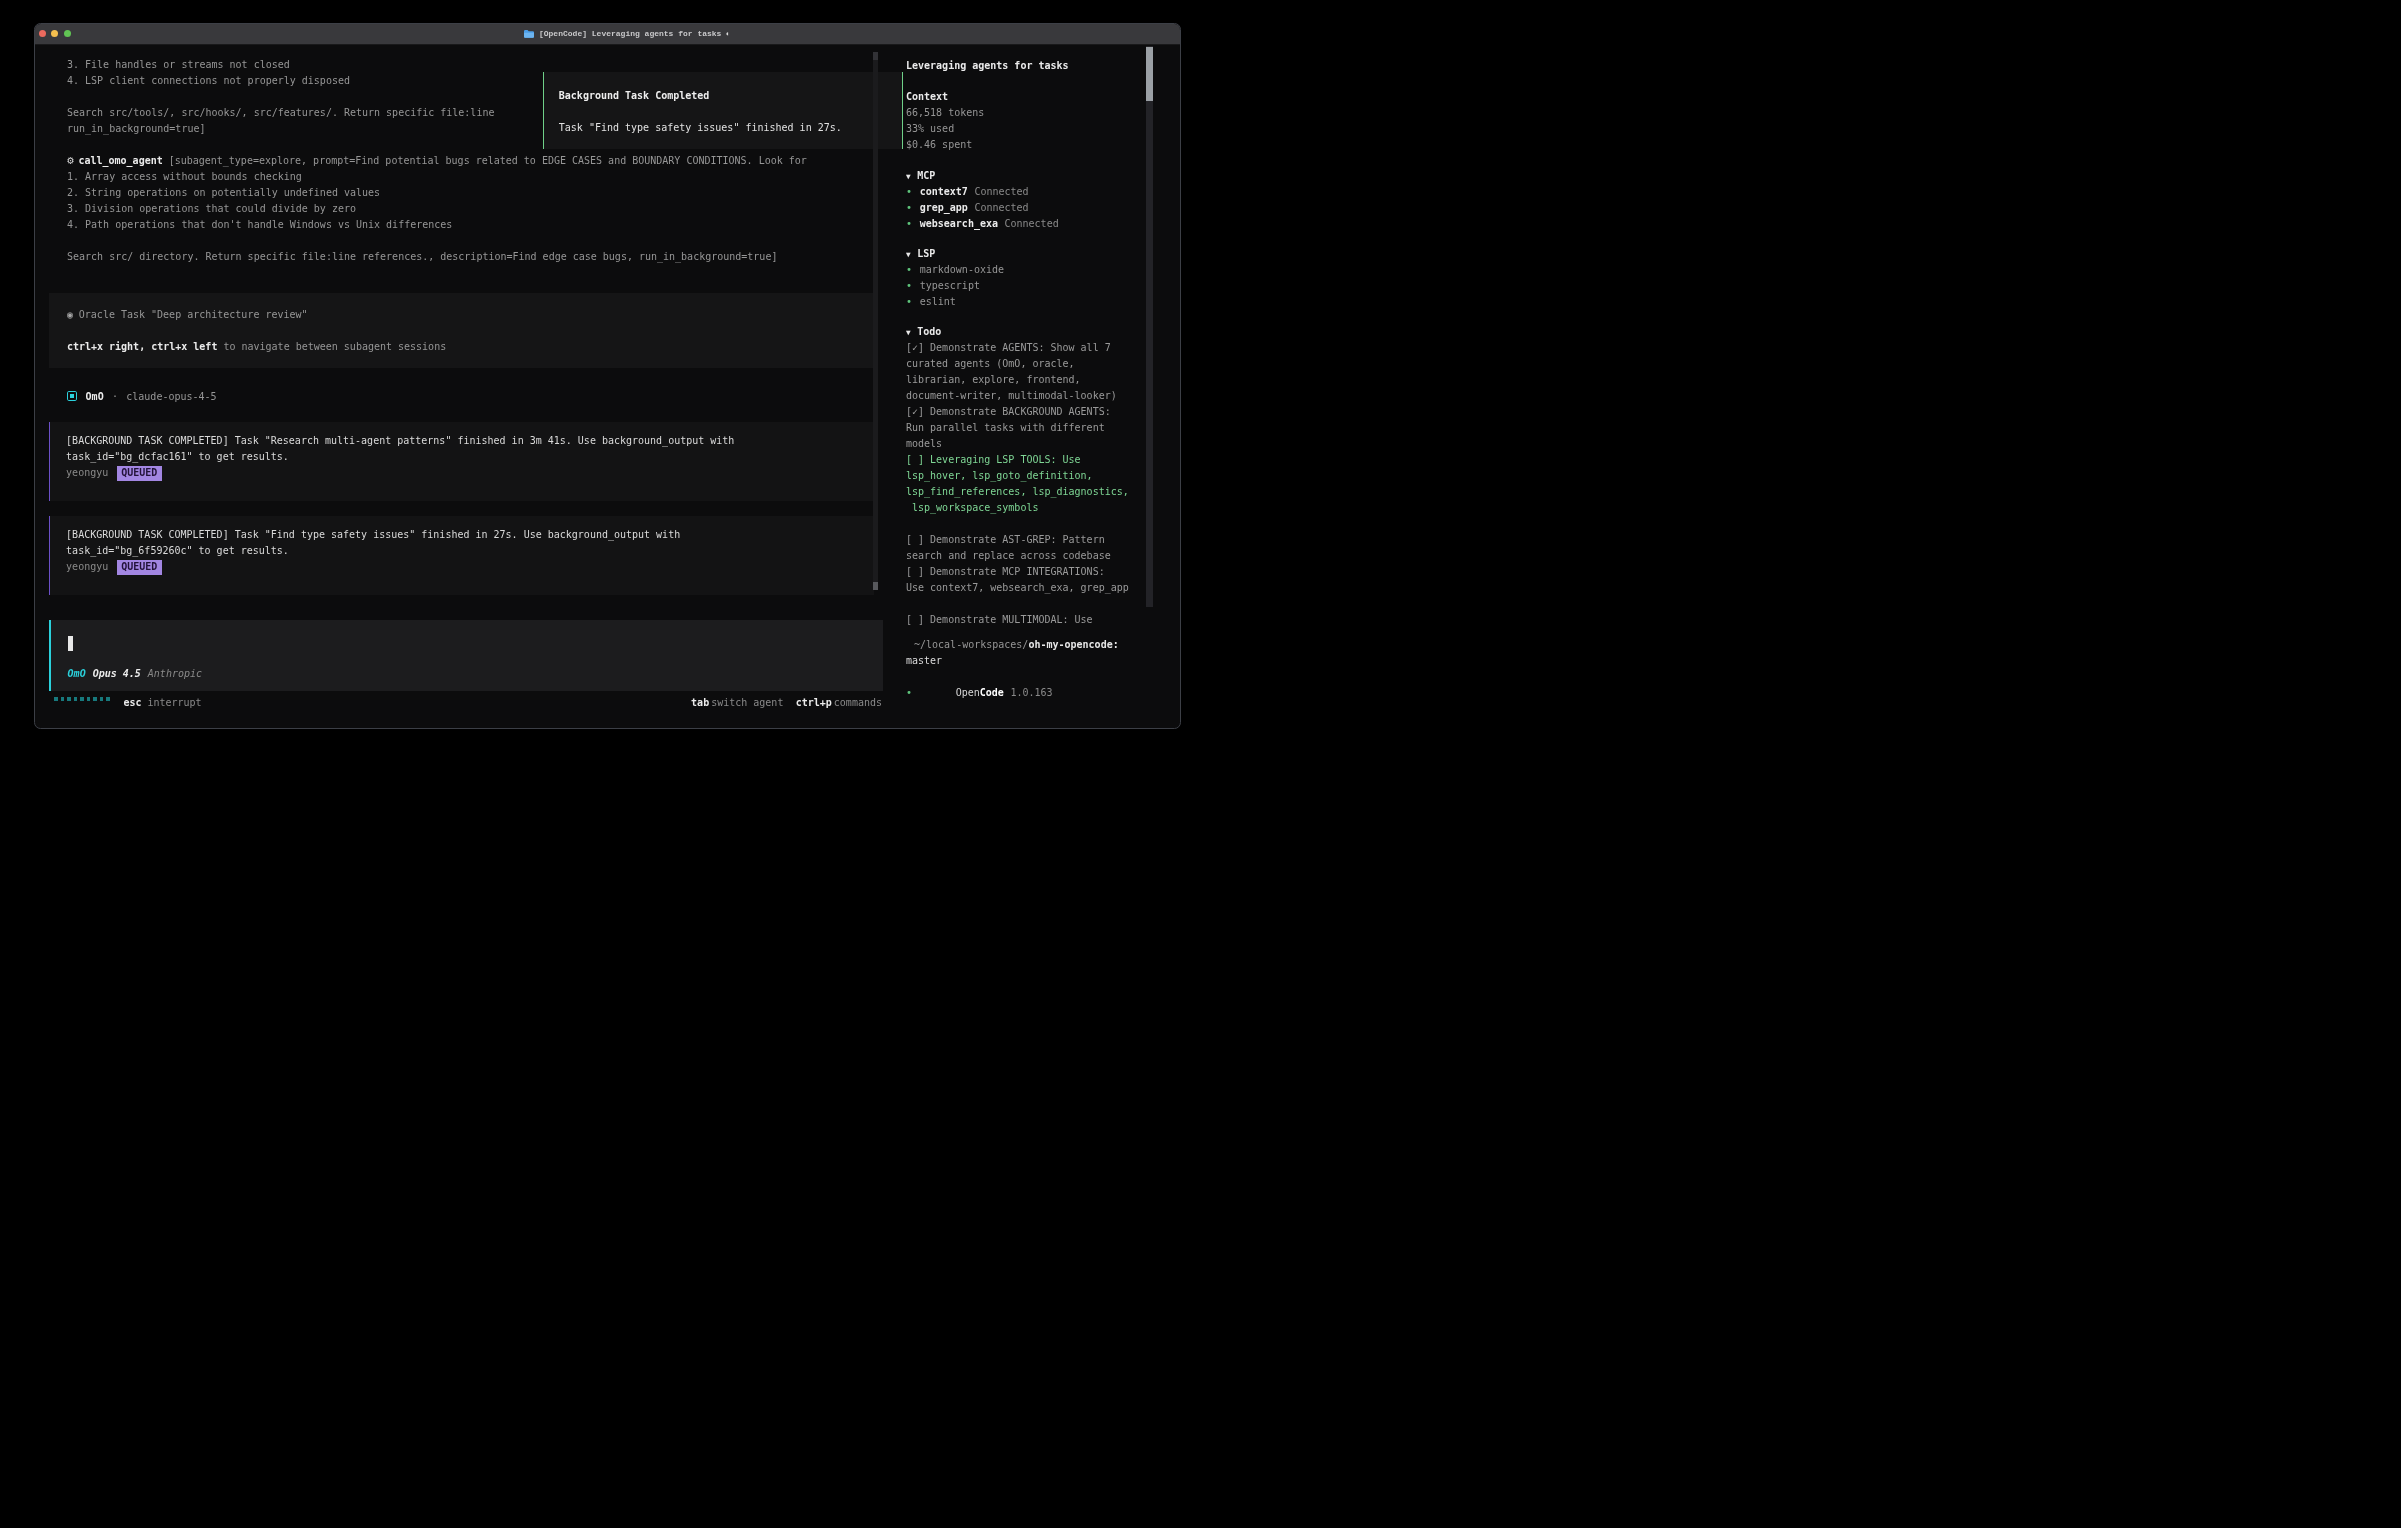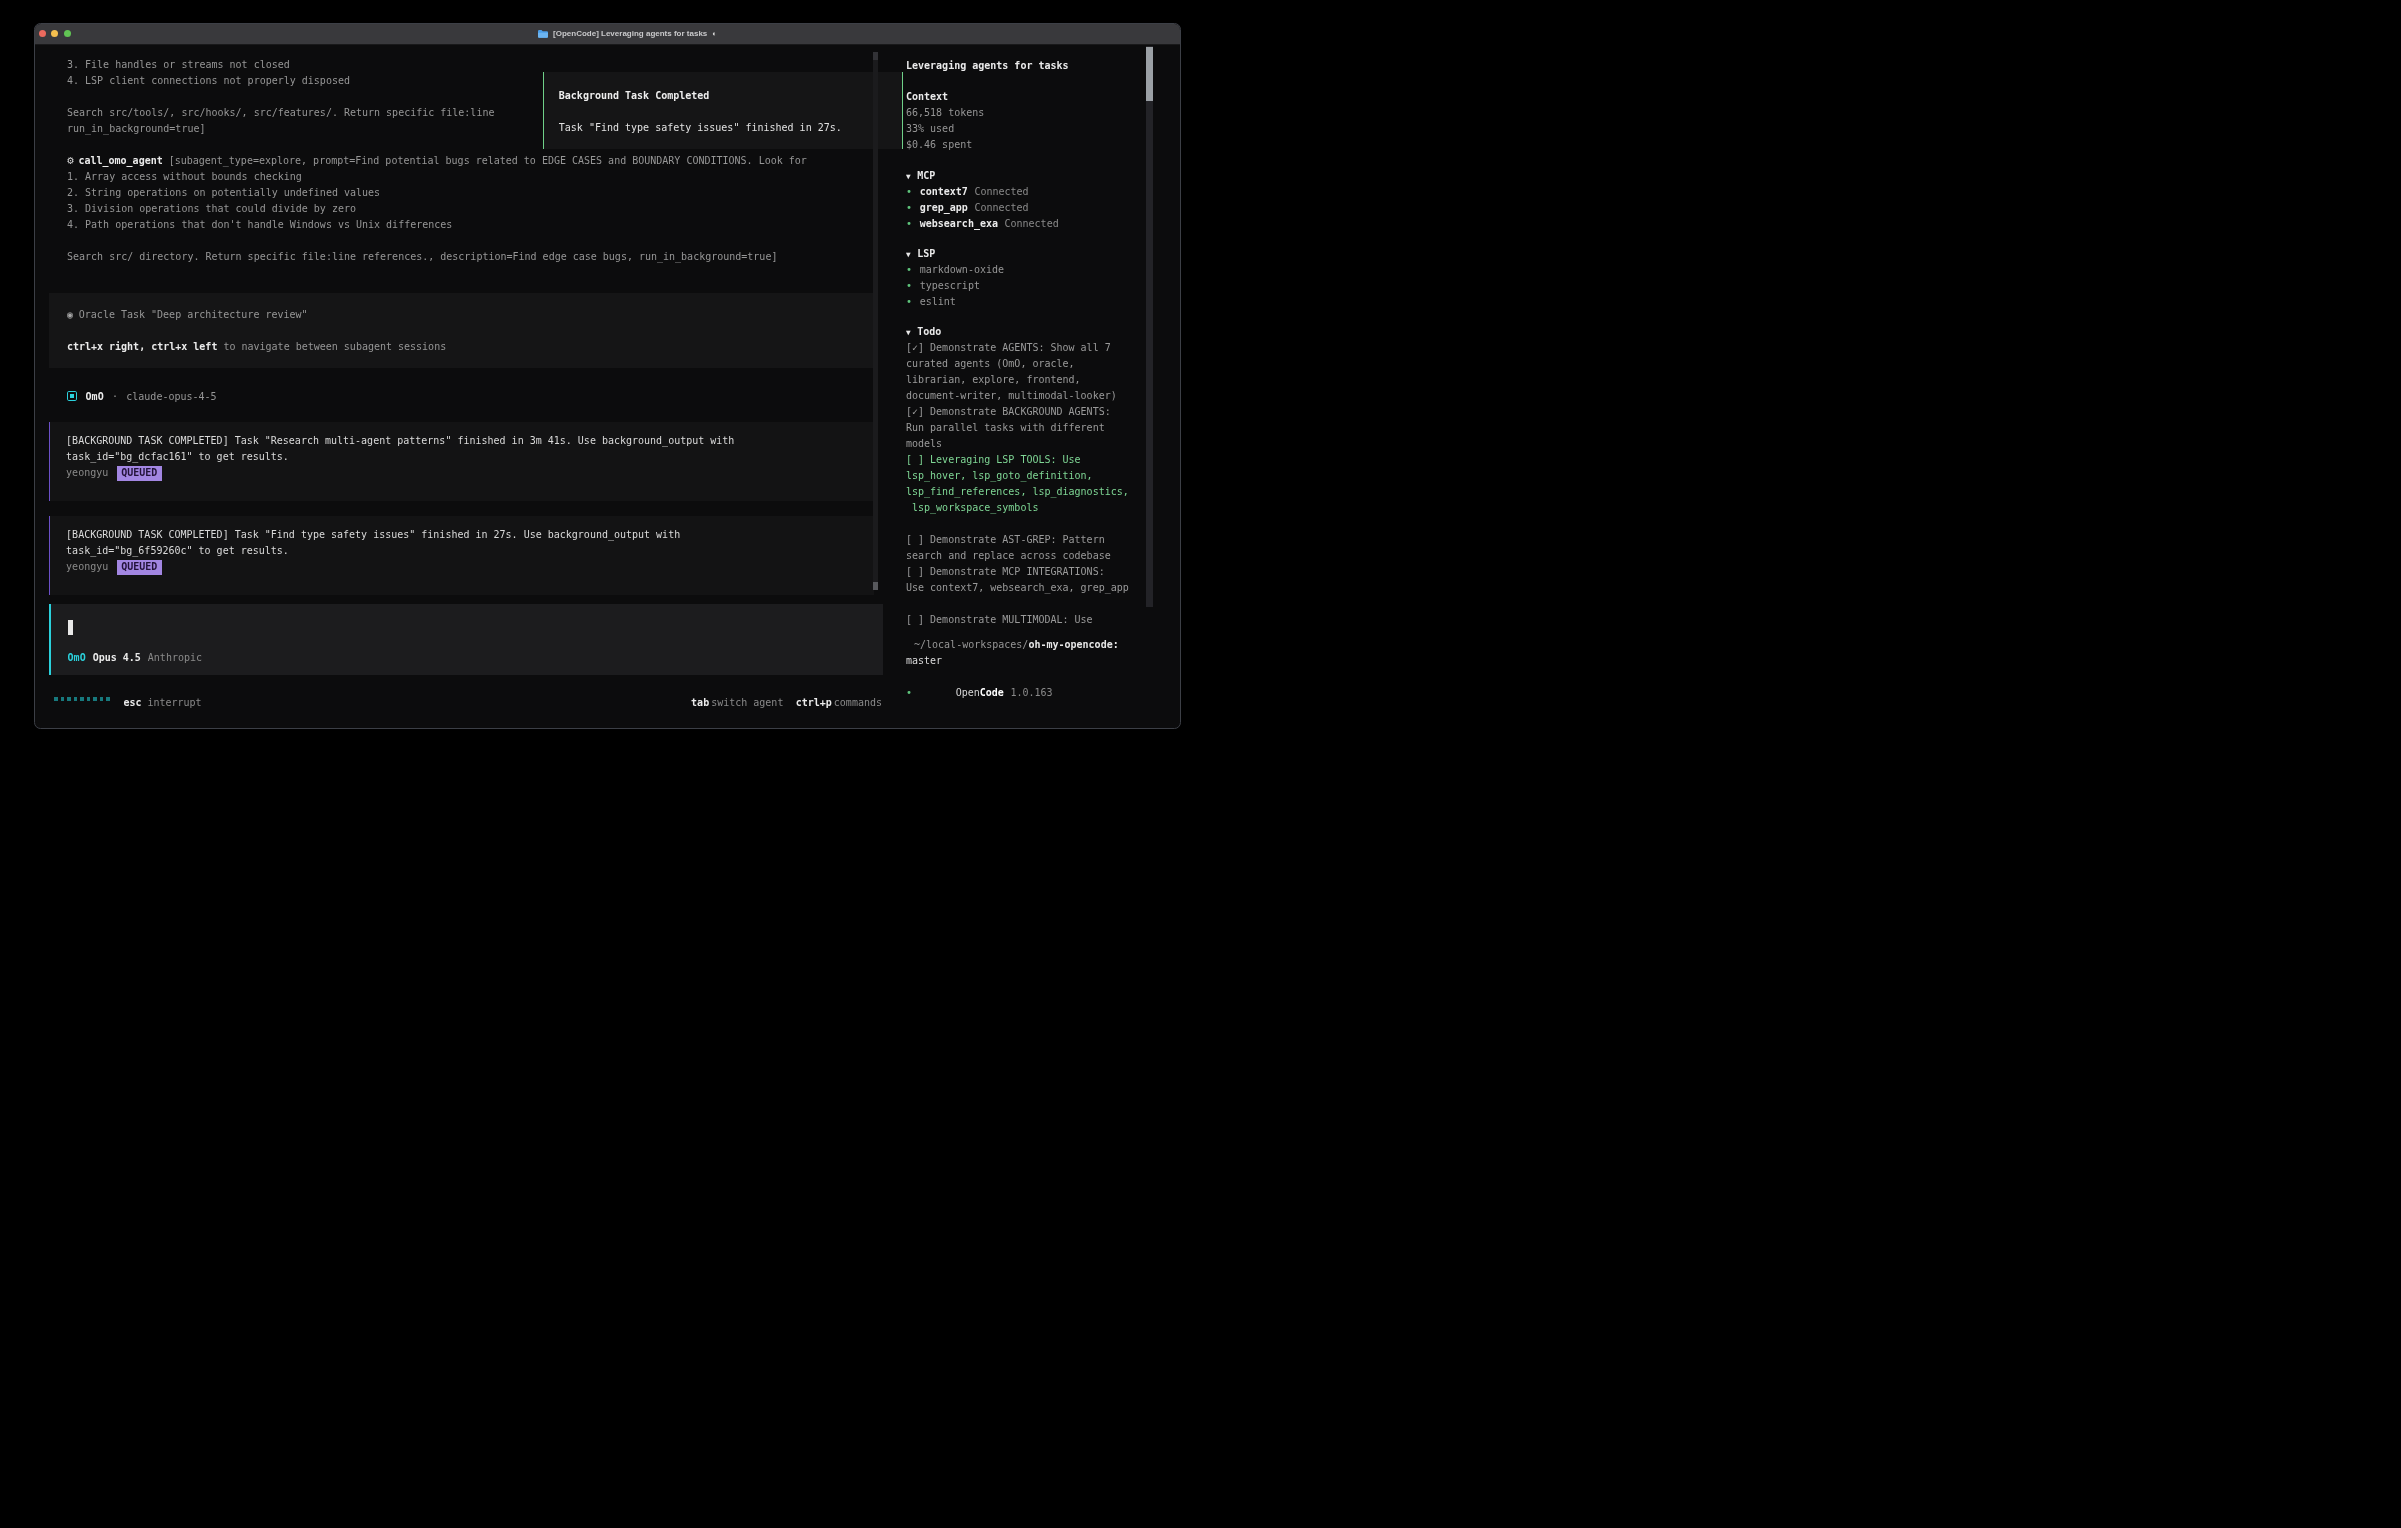--- a/index.html
+++ b/index.html
@@ -6,21 +6,21 @@
   .screen{position:relative;width:1201px;height:764px;background:#000;overflow:hidden;
           font-family:"DejaVu Sans Mono",monospace;font-size:10px;color:#bdbdbd;}
   .window{position:absolute;left:34px;top:23px;width:1145px;height:704px;background:#0c0c0d;
           border:0.6px solid #3c3f46;border-radius:6.5px;overflow:hidden;box-shadow:0 17.7px 47px rgba(0,0,0,.85);}
   
   .titlebar{position:absolute;left:0;top:0;right:0;height:19.5px;background:#39393c;border-bottom:0.6px solid #19191a;
             display:flex;align-items:center;justify-content:center;}
   .lights{position:absolute;left:4.1px;top:0;height:100%;display:flex;align-items:center;gap:5.3px;}
   .light{width:7px;height:7px;border-radius:50%;}
   .light.red{background:#ec6a5e;} .light.yellow{background:#f4bf4f;} .light.green{background:#61c554;}
-  .title{display:flex;align-items:center;gap:4.7px;font-family:Liberation Sans, sans-serif;
+  .title{display:flex;align-items:center;gap:4.7px;font-family:Liberation Mono, monospace;
          font-size:8px;font-weight:bold;color:#c9c9cb;padding-left:40px;}
   .record{font-size:7.7px;color:#d8d8d8;font-weight:normal;}
   
   .ln{height:16px;line-height:16px;white-space:pre;}
   .sp{height:16px;}
   .dim{color:#969696;} .dim2{color:#8a8a8a;} .lit{color:#dcdcdc;}
   .b{font-weight:bold;color:#ebebeb;}
   .grn{color:#7fd795;} .cyan{color:#2bd1dc;font-weight:bold;}
   .gear{font-size:11.2px;color:#d8d8d8;}
   
@@ -43,22 +43,22 @@
   .omo-icon i{width:4.7px;height:4.7px;background:#2bd1dc;display:block;}
   .agent-row .nm{font-weight:bold;color:#ebebeb;}
   
   .task{position:absolute;left:13.6px;width:825px;height:79px;background:#131314;
         border-left:1.8px solid #6c50c8;box-sizing:border-box;padding:11.2px 0 0 16.5px;}
   .task .tx{color:#dadada;}
   .task1{top:398px;} .task2{top:492px;}
   .badge{display:inline-block;background:#a286e2;color:#221239;font-weight:bold;
          padding:0 4.7px;margin-left:8.3px;line-height:14.8px;height:14.8px;}
   
-  .inputbox{position:absolute;left:13.6px;top:580px;width:834px;height:71px;background:#1c1c1e;
-            border-left:2.4px solid #2bd1dc;box-sizing:border-box;}
+  .inputbox{position:absolute;left:13.6px;top:596px;width:834px;height:71px;background:#1c1c1e;
+            border-left:2.4px solid #2bd1dc;box-sizing:border-box;font-style:italic;}
   .cursor{position:absolute;left:17px;top:16px;width:5.9px;height:15.4px;background:#e8e8e8;}
   .model-row{position:absolute;left:17px;top:46px;height:16px;line-height:16px;white-space:pre;}
   .model-row .mdl{font-weight:bold;color:#ebebeb;margin:0 7px;}
   
   .statusbar{position:absolute;left:19px;top:673px;width:828px;height:16px;display:flex;align-items:flex-start;}
   .dots{display:flex;gap:3px;margin-right:14px;}
   .dots i{width:3.5px;height:3.5px;background:#17797d;display:block;}
   .key{font-weight:bold;color:#ebebeb;}
   .sb-left{display:flex;gap:5.9px;align-items:center;}
   .sb-right{margin-left:auto;display:flex;gap:2px;align-items:center;}

